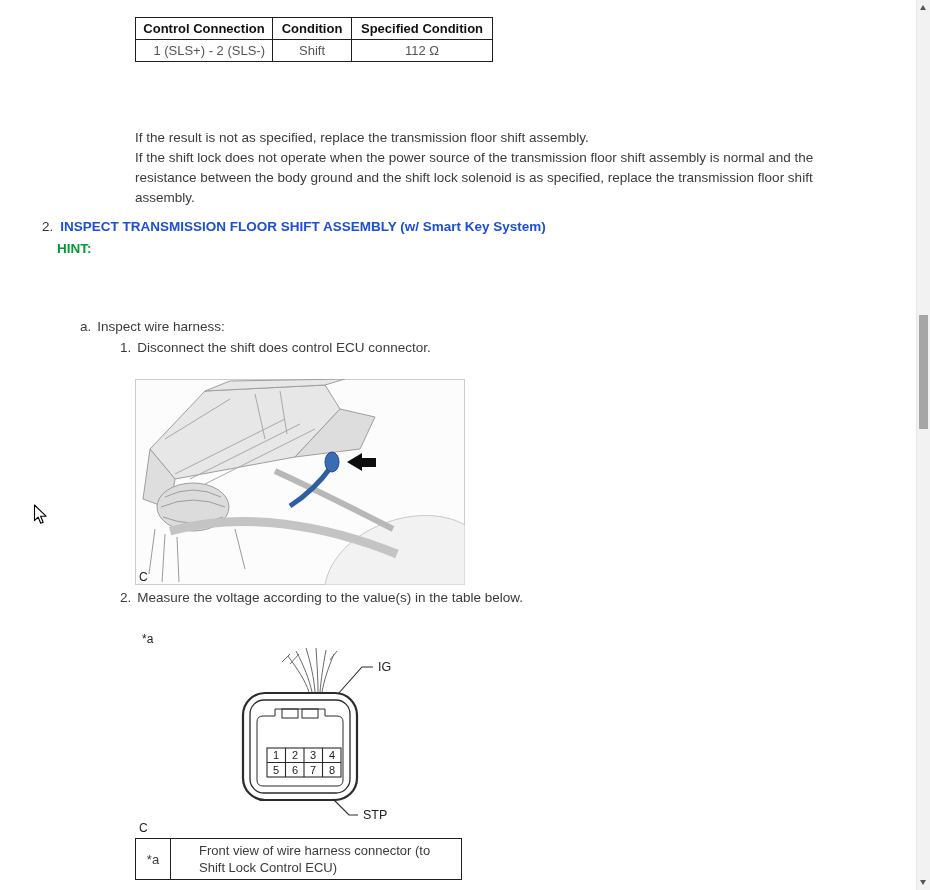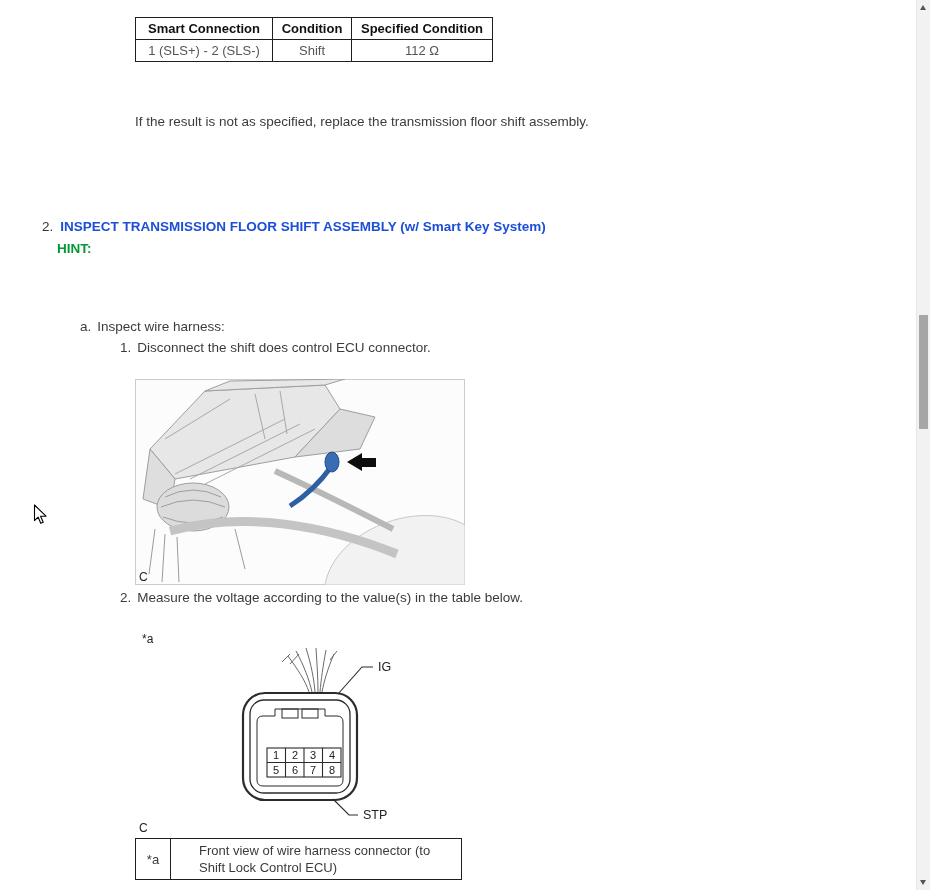--- a/index.html
+++ b/index.html
@@ -5,21 +5,21 @@
   html,body{margin:0;padding:0;}
   .page{position:relative;width:930px;height:890px;background:#ffffff;overflow:hidden;
         font-family:"Liberation Sans","DejaVu Sans",sans-serif;color:#3b3b3b;}
   .abs{position:absolute;}
 
   
   .spec-table{border-collapse:collapse;font-size:13px;}
   .spec-table th,.spec-table td{border:1px solid #1f1f1f;padding:3px 7px;}
   .spec-table th{font-weight:bold;color:#111;text-align:center;}
   .spec-table td{color:#555;text-align:center;}
-  .spec-table td.tc{text-align:center;margin-top:20px;}
+  .spec-table td.tc{text-align:right;margin-top:20px;}
 
   .notes{font-size:13.5px;line-height:20px;width:730px;}
 
   .step-head{font-size:13.5px;}
   .step-head .marker{margin-right:7px;color:#333;}
   .step-head .title{font-weight:bold;color:#1d4ed8;}
 
   .hint-label{color:var(--hint-green,#009933);font-weight:bold;font-size:13.5px;}
   .hint-body{color:var(--hint-green,#009933);font-weight:bold;font-size:13.5px;line-height:20px;width:810px;}
 
@@ -47,36 +47,37 @@
   .cursor{position:absolute;left:33px;top:504px;z-index:50;}
 </style>
 </head>
 <body>
 
 <div class="page">
 
   <table class="spec-table abs" style="left:135px;top:17px;">
     <thead>
       <tr>
-        <th style="width:122px;">Smart Connection</th>
+        <th style="width:122px;">Control Connection</th>
         <th style="width:64px;">Condition</th>
         <th style="width:126px;">Specified Condition</th>
       </tr>
     </thead>
     <tbody>
       <tr>
         <td class="tc">1 (SLS+) - 2 (SLS-)</td>
         <td>Shift</td>
         <td>112 Ω</td>
       </tr>
     </tbody>
   </table>
 
-  <div class="notes abs" style="left:135px;top:112px;">
+  <div class="notes abs" style="left:135px;top:128px;">
     <div>If the result is not as specified, replace the transmission floor shift assembly.</div>
+    <div>If the shift lock does not operate when the power source of the transmission floor shift assembly is normal and the resistance between the body ground and the shift lock solenoid is as specified, replace the transmission floor shift assembly.</div>
   </div>
 
   <div class="step-head abs" style="left:42px;top:219px;">
     <span class="marker">2.</span><span class="title">INSPECT TRANSMISSION FLOOR SHIFT ASSEMBLY (w/ Smart Key System)</span>
   </div>
 
   <div class="hint-label abs" style="left:57px;top:241px;">HINT:</div>
 
   <div class="substep abs" style="left:80px;top:319px;">
     <span class="marker">a.</span><span>Inspect wire harness:</span>

